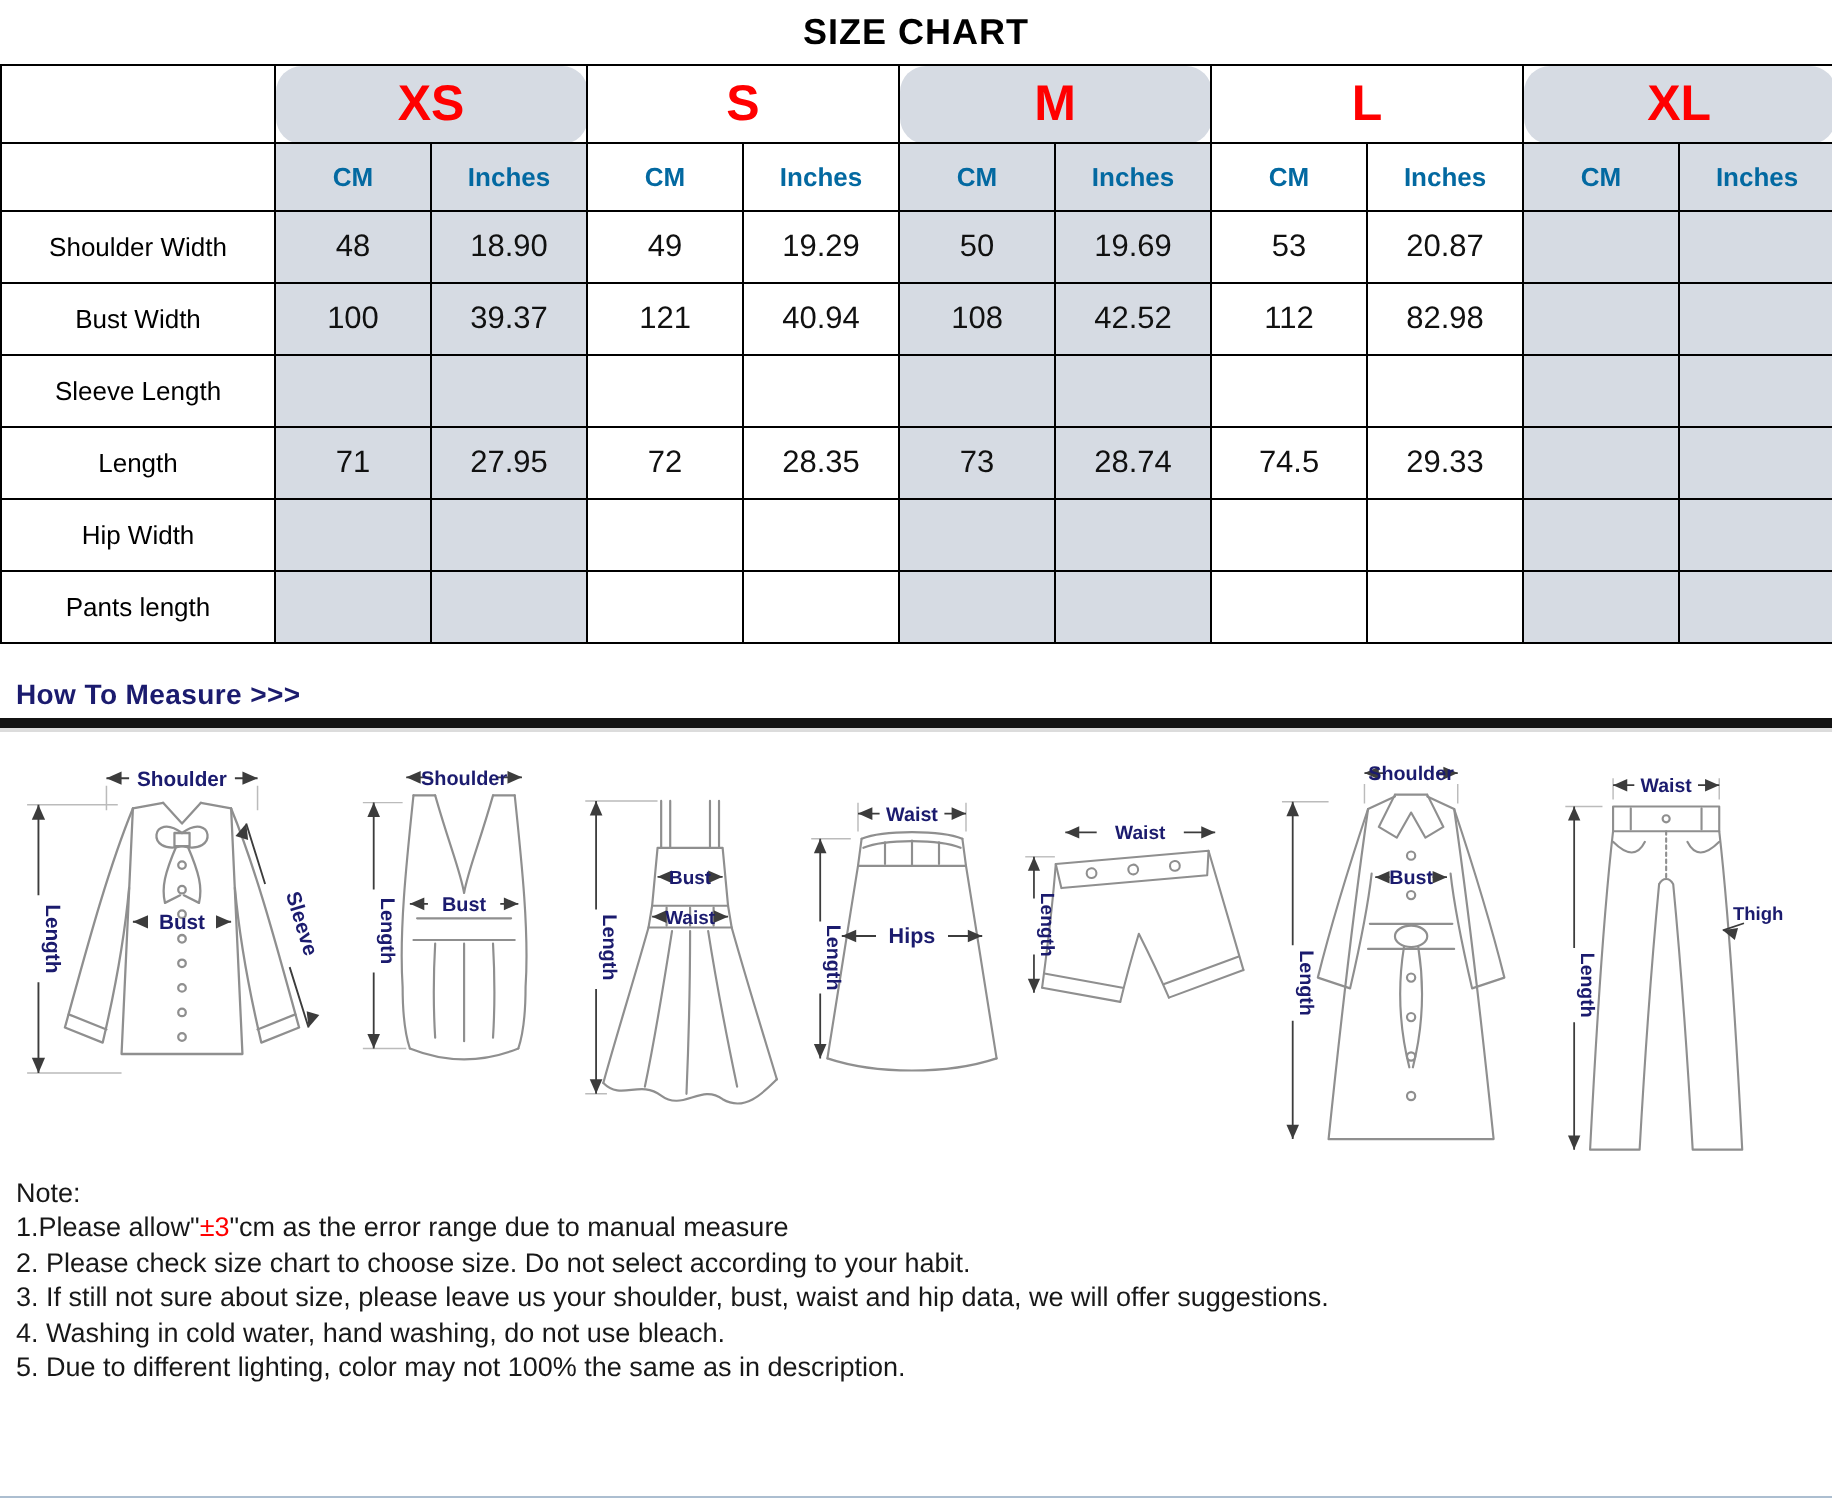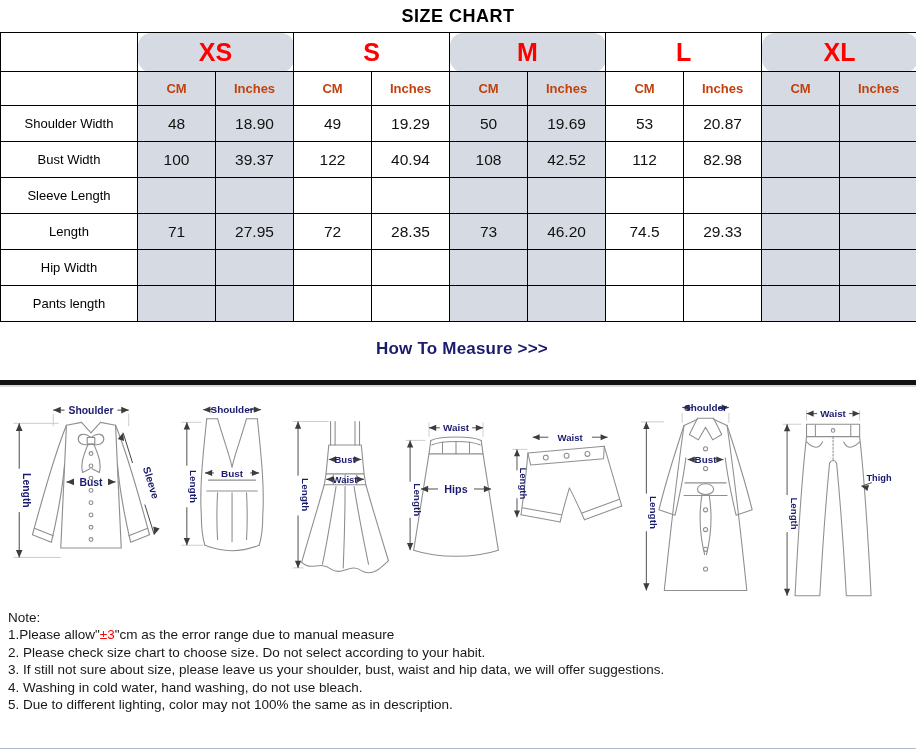--- a/index.html
+++ b/index.html
@@ -21,27 +21,27 @@
     width:916px;border-collapse:collapse;table-layout:fixed;
   }
   table.size-table td{
     border:1px solid #000;text-align:center;vertical-align:middle;
     padding:0;overflow:hidden;white-space:nowrap;
   }
   tr.size-row td{height:38px;border-radius:13px;}
   tr.unit-row td{height:33px;}
   tr.data-row td{height:35px;}
   td.size-cell{font-size:25px;font-weight:bold;color:var(--red);}
-  td.unit-cell{font-size:13px;font-weight:bold;color:#c2410c;}
+  td.unit-cell{font-size:13px;font-weight:bold;color:#0369a1;}
   td.row-label{font-size:13px;color:#000;margin-left:32px;}
   td.value-cell{font-size:15.5px;color:#111;}
   td.shaded{background:var(--shade);}
   .htm-heading{
-    margin:17px 0 21px 8px;
-    color:var(--navy);font-size:17px;font-weight:bold;letter-spacing:.2px;text-align:center;
+    margin:17px 0 4px 8px;
+    color:var(--navy);font-size:14px;font-weight:bold;letter-spacing:.2px;
   }
   .rule{
     height:5px;background:#131313;border-bottom:2px solid #dcdcdc;
   }
   .diagrams{
     display:flex;align-items:flex-start;
     padding:8px 4px 0 6px;height:210px;
   }
   .diagrams svg{display:block;}
   .d-tank{margin-top:2px;} .d-dress{margin-top:12px;} .d-skirt{margin-top:22px;}
@@ -113,21 +113,21 @@
         <td class="value-cell shaded">19.69</td>
         <td class="value-cell">53</td>
         <td class="value-cell">20.87</td>
         <td class="value-cell shaded"></td>
         <td class="value-cell shaded"></td>
       </tr>
       <tr class="data-row">
         <td class="row-label">Bust Width</td>
         <td class="value-cell shaded">100</td>
         <td class="value-cell shaded">39.37</td>
-        <td class="value-cell">122</td>
+        <td class="value-cell">121</td>
         <td class="value-cell">40.94</td>
         <td class="value-cell shaded">108</td>
         <td class="value-cell shaded">42.52</td>
         <td class="value-cell">112</td>
         <td class="value-cell">82.98</td>
         <td class="value-cell shaded"></td>
         <td class="value-cell shaded"></td>
       </tr>
       <tr class="data-row">
         <td class="row-label">Sleeve Length</td>
@@ -142,21 +142,21 @@
         <td class="value-cell shaded"></td>
         <td class="value-cell shaded"></td>
       </tr>
       <tr class="data-row">
         <td class="row-label">Length</td>
         <td class="value-cell shaded">71</td>
         <td class="value-cell shaded">27.95</td>
         <td class="value-cell">72</td>
         <td class="value-cell">28.35</td>
         <td class="value-cell shaded">73</td>
-        <td class="value-cell shaded">46.20</td>
+        <td class="value-cell shaded">28.74</td>
         <td class="value-cell">74.5</td>
         <td class="value-cell">29.33</td>
         <td class="value-cell shaded"></td>
         <td class="value-cell shaded"></td>
       </tr>
       <tr class="data-row">
         <td class="row-label">Hip Width</td>
         <td class="value-cell shaded"></td>
         <td class="value-cell shaded"></td>
         <td class="value-cell"></td>

